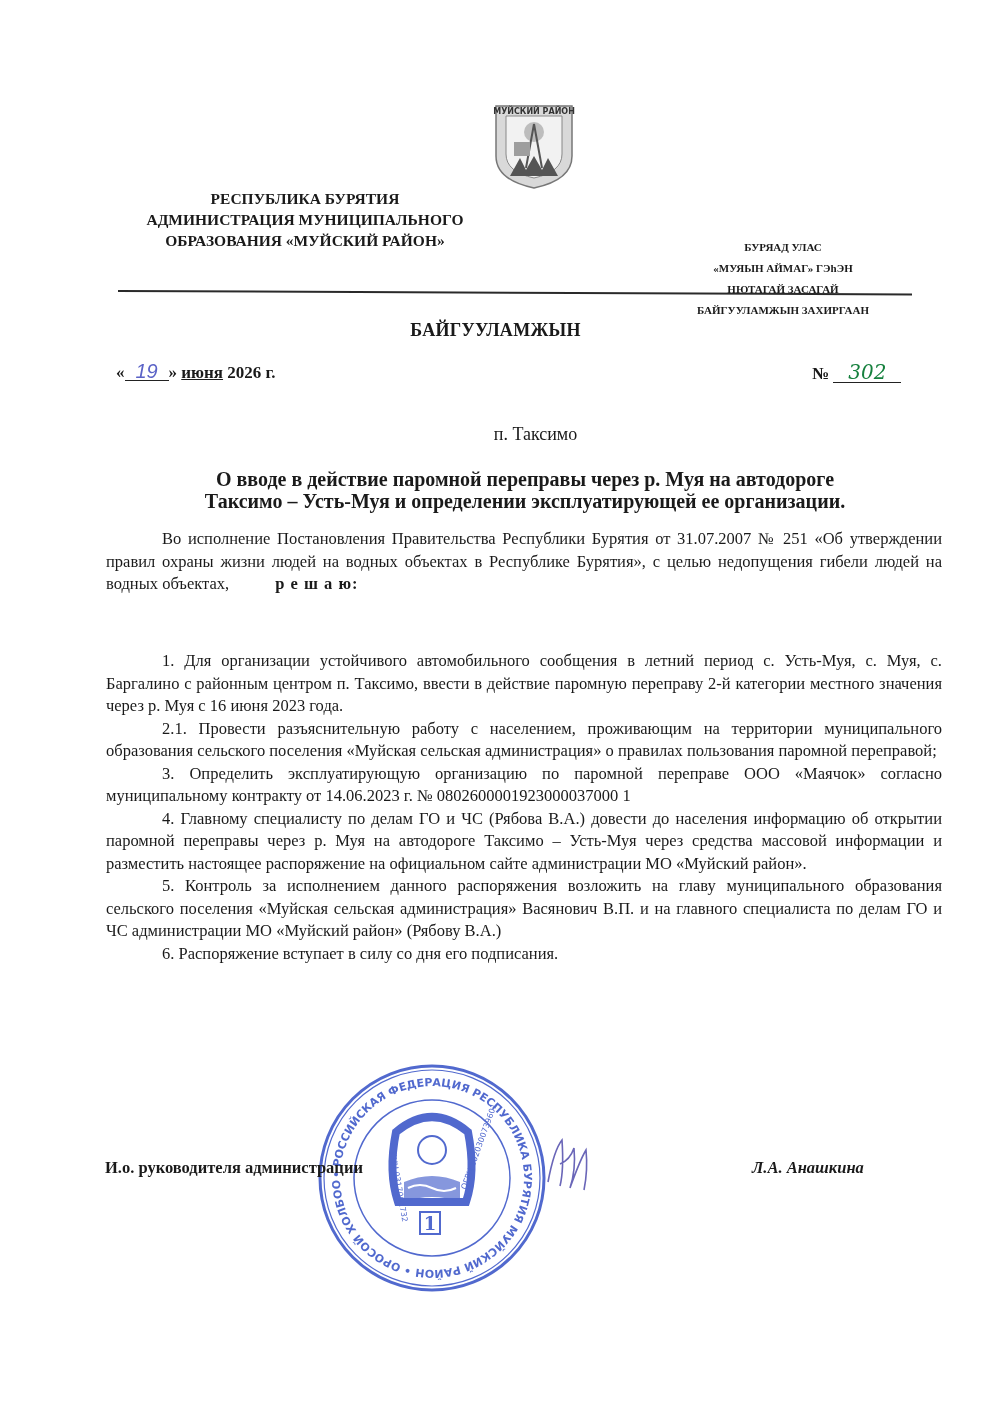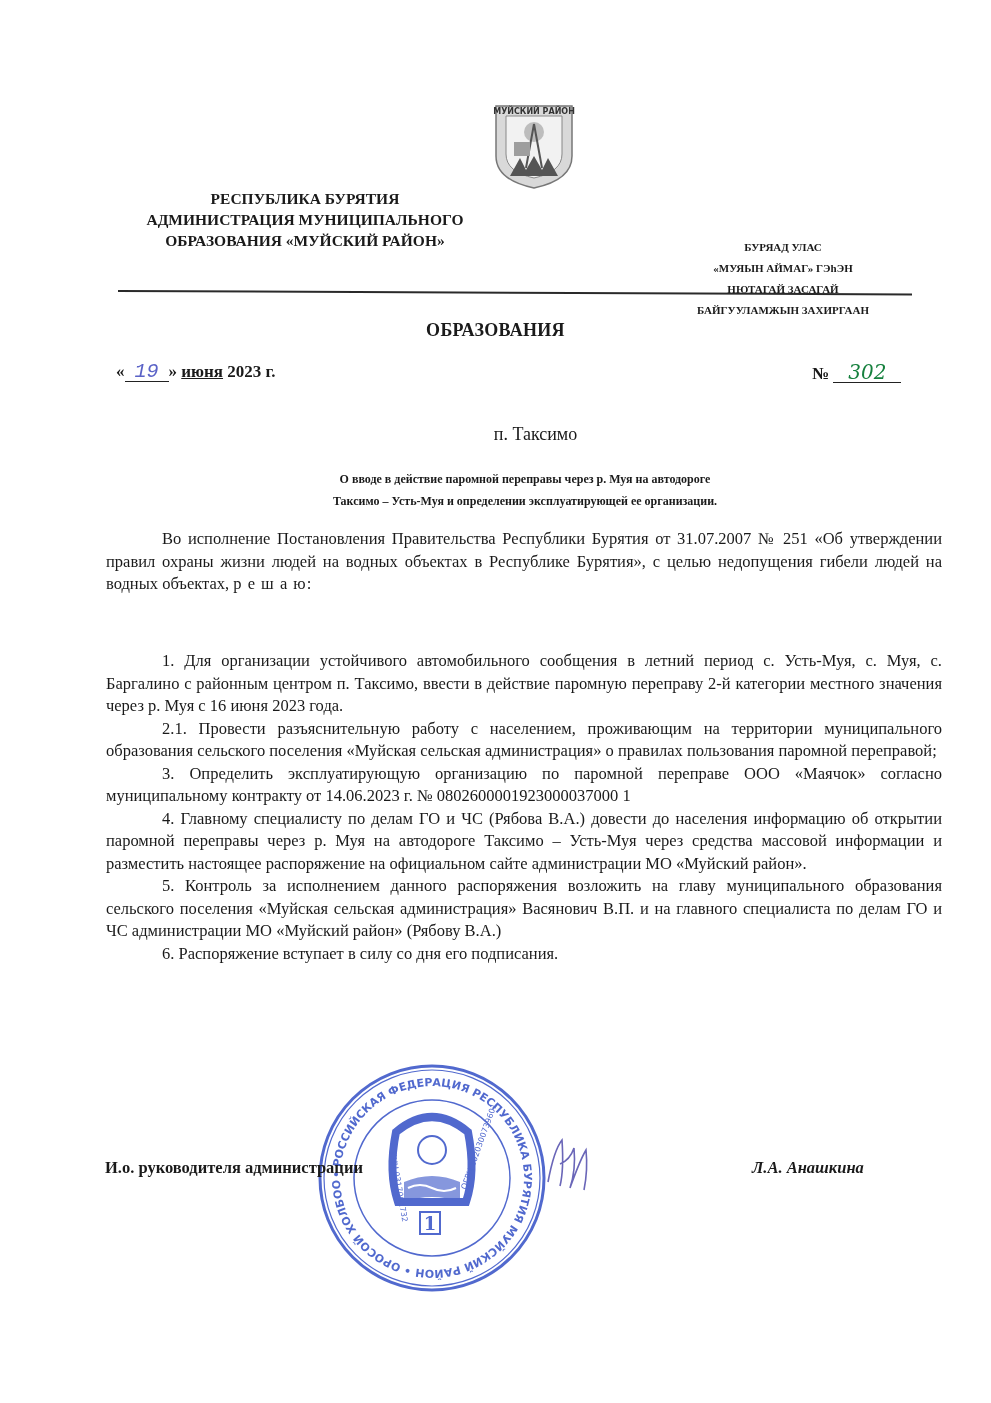--- a/index.html
+++ b/index.html
@@ -7,31 +7,31 @@
          font-family: "Liberation Serif", "DejaVu Serif", serif; color: #1a1a1a; }
   .page { position: absolute; inset: 0; }
   .emblem { position: absolute; left: 486px; top: 98px; width: 96px; height: 92px; }
   .hdr { position: absolute; text-align: center; font-weight: bold; font-size: 15.5px; line-height: 21px; }
   .hdr-left { left: 130px; top: 188px; width: 350px; }
   .hdr-left .small { font-size: 14.5px; }
   .hdr-right { left: 628px; top: 202px; width: 310px; font-size: 11px; margin-top: 35px; }
   .rule { position: absolute; left: 118px; top: 290px; width: 794px; height: 2px; background: #2a2a2a; transform: rotate(0.25deg); transform-origin: left center; }
   .title { position: absolute; left: 0; width: 991px; top: 320px; text-align: center; font-weight: bold; font-size: 18px; letter-spacing: 0.3px; }
   .date { position: absolute; left: 116px; top: 362px; font-weight: bold; font-size: 17px; }
-  .date .hand { color: #5b63c7; font-family: Liberation Mono, monospace; font-style: italic; font-weight: normal; font-size: 20px; display: inline-block; width: 44px; text-align: center; border-bottom: 1px solid #222; line-height: 18px; }
+  .date .hand { color: #5b63c7; font-family: Liberation Sans, sans-serif; font-style: italic; font-weight: normal; font-size: 20px; display: inline-block; width: 44px; text-align: center; border-bottom: 1px solid #222; line-height: 18px; }
   .date .u { text-decoration: underline; }
   .num { position: absolute; left: 812px; top: 362px; font-weight: bold; font-size: 17px; }
   .num .hand { color: #15803d; font-family: "DejaVu Serif", serif; font-style: italic; font-weight: normal; font-size: 20px; display: inline-block; width: 68px; text-align: center; border-bottom: 1px solid #222; line-height: 20px; }
   .place { position: absolute; left: 0; width: 991px; top: 424px; text-align: center; font-size: 18px; padding-left: 80px; box-sizing: border-box; }
-  .subject { position: absolute; left: 150px; width: 750px; top: 468px; text-align: center; font-weight: bold; font-size: 12px; line-height: 22px; }
+  .subject { position: absolute; left: 150px; width: 750px; top: 468px; text-align: center; font-weight: bold; font-size: 20px; line-height: 22px; }
   .body { position: absolute; left: 106px; width: 836px; font-size: 16.5px; line-height: 22.5px; text-align: justify; }
   .p { margin: 0; text-indent: 56px; }
   .intro { top: 528px; }
   .items { top: 650px; }
-  .b { font-weight: normal; letter-spacing: 1px; }
+  .b { font-weight: bold; letter-spacing: 1px; margin-left: 42px; }
   .sign { position: absolute; top: 1158px; font-weight: bold; font-size: 16.5px; }
   .sign-left { left: 105px; }
   .sign-right { left: 752px; font-style: italic; }
   .signature { position: absolute; left: 540px; top: 1130px; width: 60px; height: 70px; }
   .stamp { position: absolute; left: 316px; top: 1062px; width: 232px; height: 232px; opacity: 0.88; }
 </style>
 </head>
 <body>
 
 <div class="page">
@@ -54,26 +54,26 @@
 
   <div class="hdr hdr-right">
     <div>БУРЯАД УЛАС</div>
     <div>«МУЯЫН АЙМАГ» ГЭhЭН</div>
     <div>НЮТАГАЙ ЗАСАГАЙ</div>
     <div>БАЙГУУЛАМЖЫН ЗАХИРГААН</div>
   </div>
 
   <div class="rule"></div>
 
-  <div class="title">ОБРАЗОВАНИЯ</div>
+  <div class="title">БАЙГУУЛАМЖЫН</div>
 
   <div class="date">
     <span>«</span><span class="hand">19</span><span>»</span>
     <span class="u">июня</span>
-    <span>2023 г.</span>
+    <span>2026 г.</span>
   </div>
 
   <div class="num">
     <span>№</span>
     <span class="hand">302</span>
   </div>
 
   <div class="place">п. Таксимо</div>
 
   <div class="subject">

